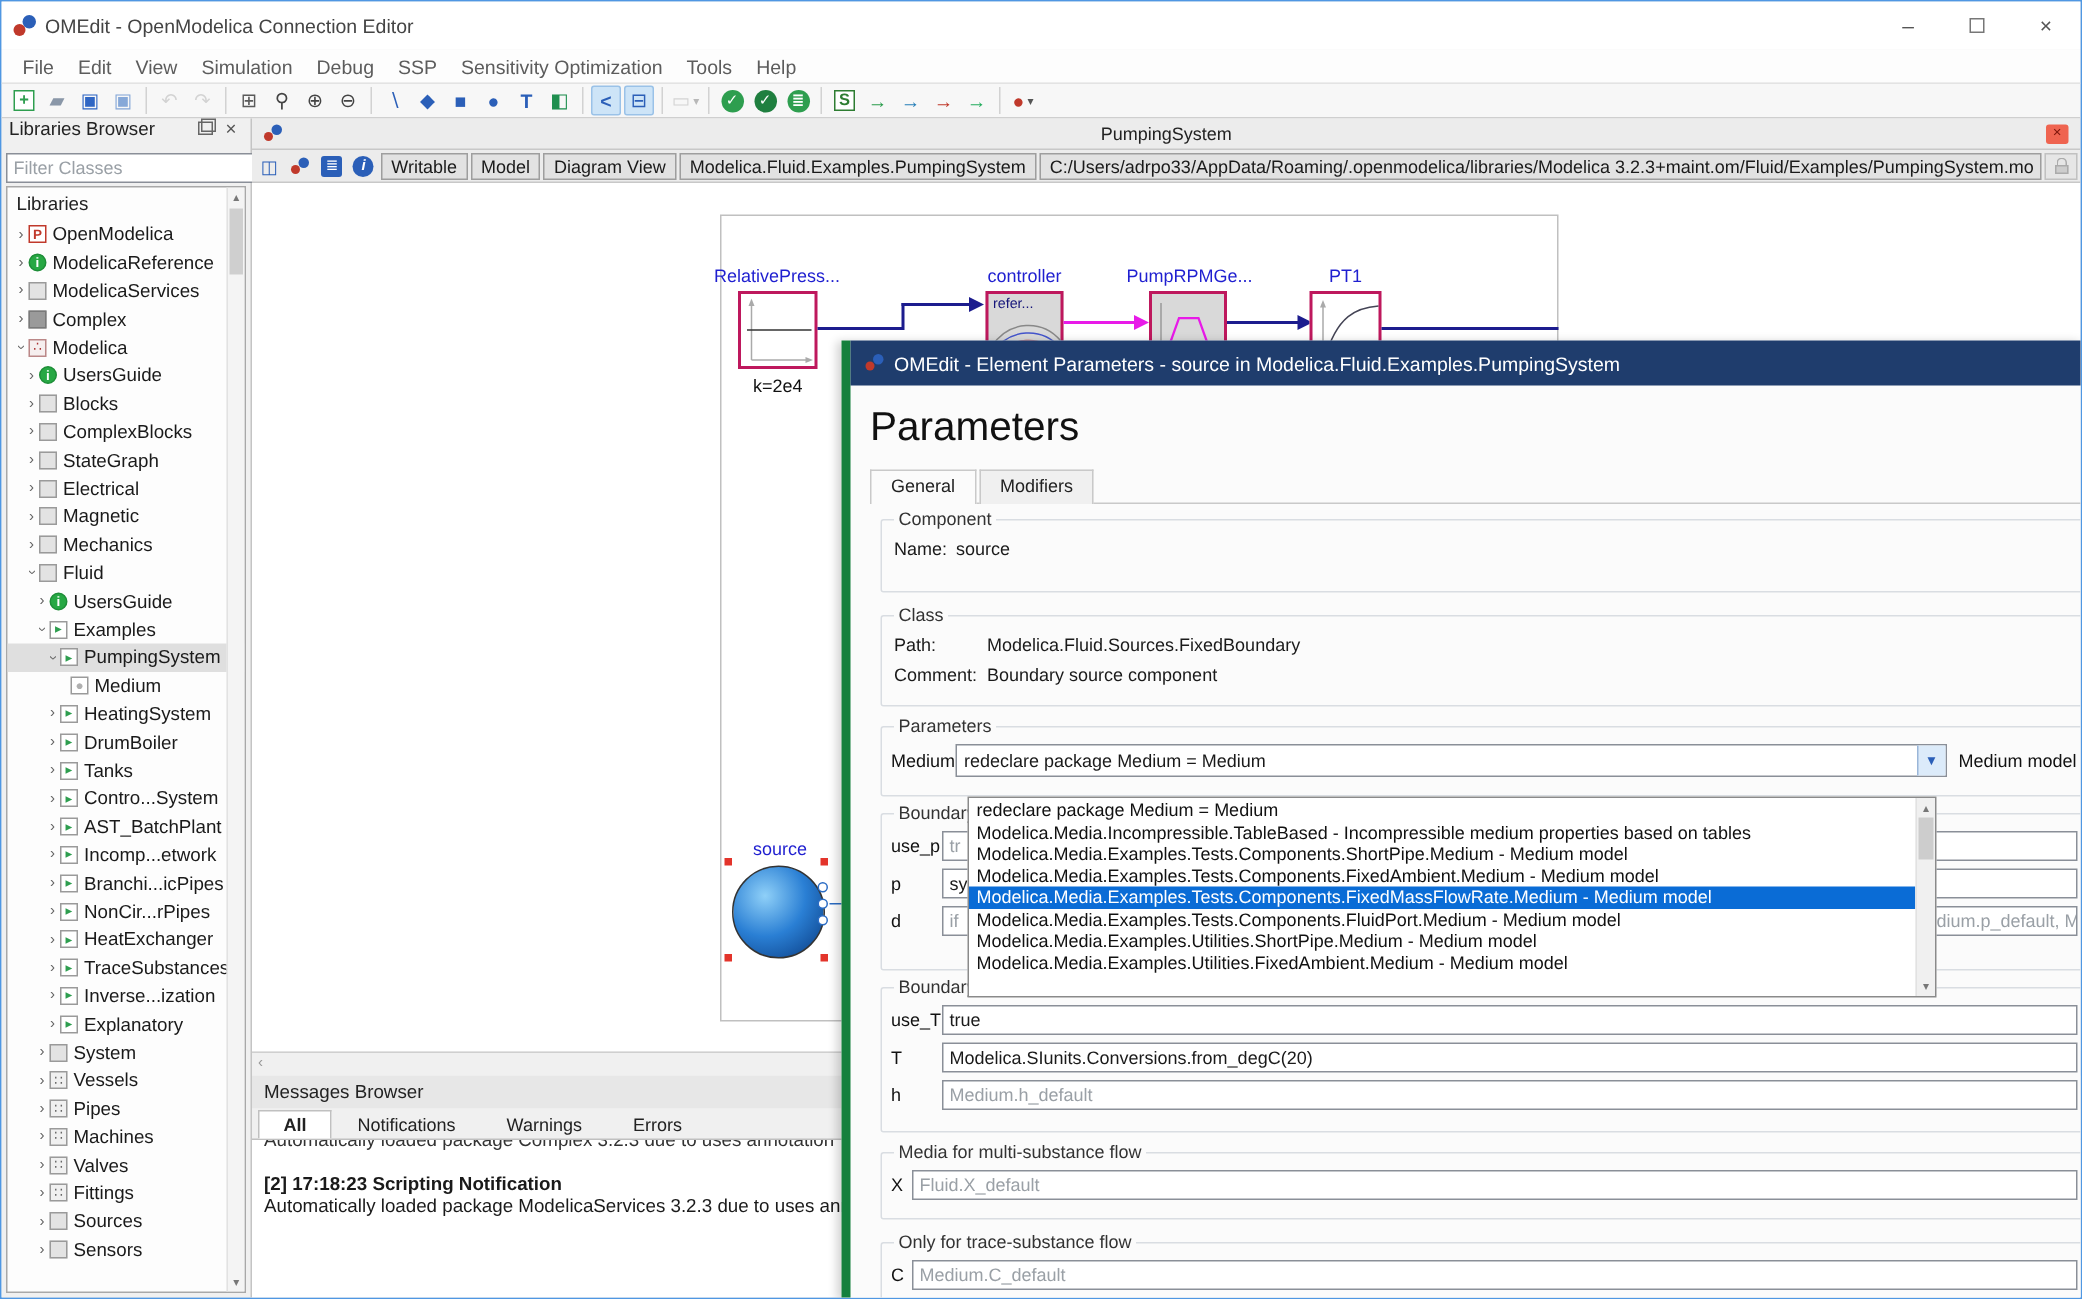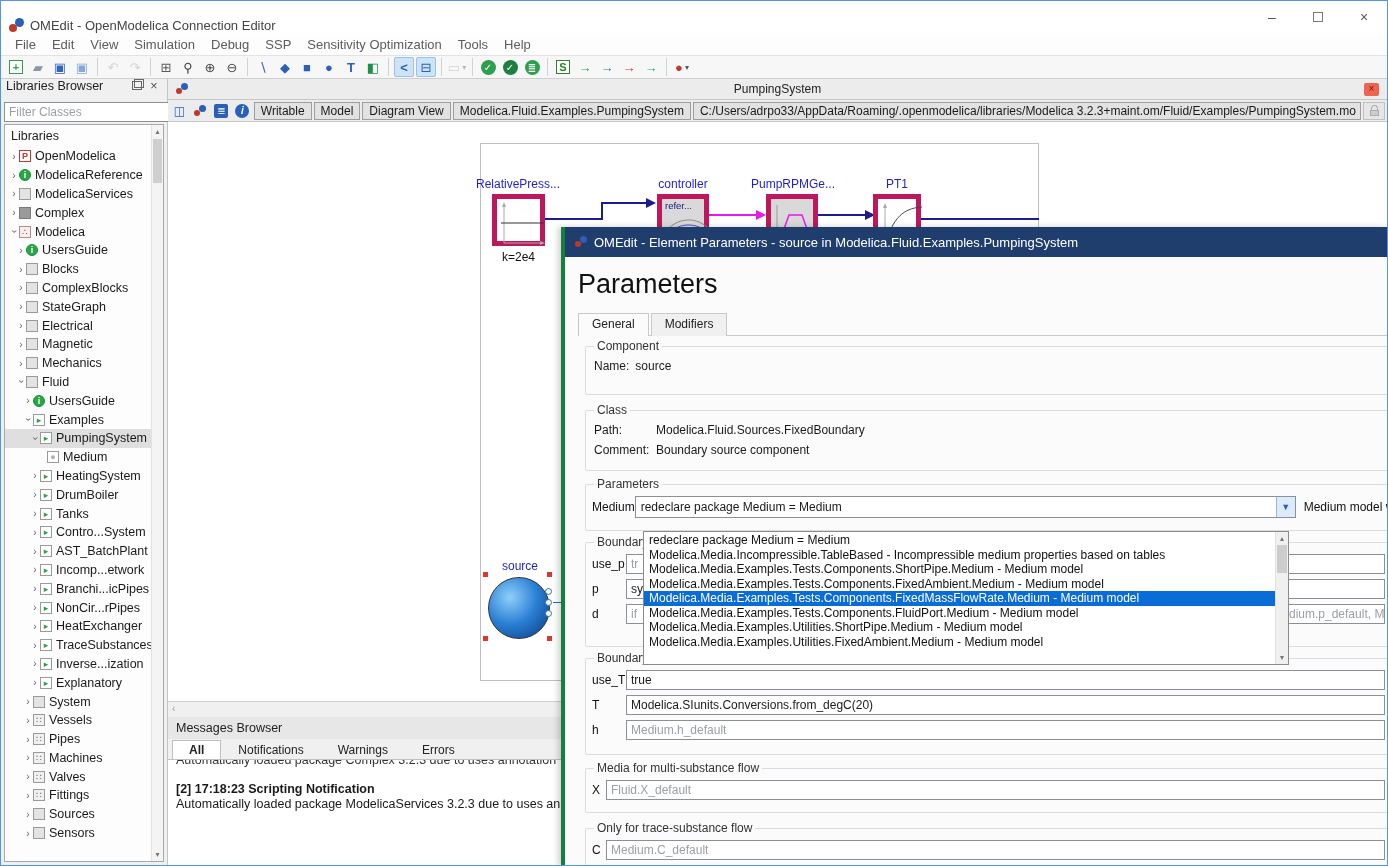--- a/index.html
+++ b/index.html
@@ -1,20 +1,20 @@
 <!DOCTYPE html>
 <html><head>
 <meta charset="utf-8">
 <style>
   *{box-sizing:border-box;margin:0;padding:0}
   html,body{background:#888}
   .win{position:relative;width:1388px;height:866px;margin:0 auto;border:1px solid #4f97e3;
        background:#f0f0f0;font-family:"Liberation Sans","DejaVu Sans",sans-serif;font-size:12px;color:#1a1a1a;overflow:hidden}
   
-  .titlebar{position:absolute;top:0;left:0;right:0;height:32px;background:#fff;display:flex;align-items:flex-end;padding-left:8px}
+  .titlebar{position:absolute;top:0;left:0;right:0;height:32px;background:#fff;display:flex;align-items:center;padding-left:8px}
   .title-text{margin-left:6px;font-size:13px;color:#444}
   .wctrls{margin-left:auto;display:flex;height:100%}
   .wbtn{width:46px;height:100%;display:flex;align-items:center;justify-content:center;color:#555;font-size:14px}
   .wbtn .maxbox{width:10px;height:10px;border:1px solid #777;display:inline-block}
   
   .omlogo{position:relative;width:15px;height:15px;display:inline-block;flex:0 0 auto}
   .omlogo::before{content:"";position:absolute;left:0;bottom:1px;width:8px;height:8px;border-radius:50%;background:#c0392b}
   .omlogo::after{content:"";position:absolute;right:0;top:0;width:9px;height:9px;border-radius:50%;background:#2b5fb8}
   .omlogo.sm{width:12px;height:12px}
   .omlogo.sm::before{width:6px;height:6px}
@@ -69,21 +69,21 @@
   .nav-seg{height:18px;border:1px solid #9e9e9e;background:#e2e2e2;display:flex;align-items:center;padding:0 6px;font-size:12px;white-space:nowrap;overflow:hidden;flex:0 0 auto}
   .nav-seg.path{flex:1 1 auto;min-width:0}
   .nav-lock{width:22px;height:18px;border:1px solid #9e9e9e;background:#e2e2e2;display:flex;flex-direction:column;align-items:center;justify-content:center;opacity:.55;flex:0 0 auto}
   .lock-shackle{width:7px;height:5px;border:1px solid #777;border-bottom:none;border-radius:4px 4px 0 0}
   .lock-body{width:9px;height:6px;background:#b5b5b5;border:1px solid #777}
   
   .canvas{flex:1;background:#fff;position:relative;overflow:hidden}
   .extent{position:absolute;border:1px solid #c0c0c0}
   .cmp-label{position:absolute;color:#1f1fd0;font-size:12px;text-align:center;white-space:nowrap}
   .cmp-sub{position:absolute;color:#111;font-size:12px;text-align:center}
-  .cmp-box{position:absolute;border:5px solid #be185d}
+  .cmp-box{position:absolute;border:2px solid #be185d}
   .cmp-box.gray{background:#d9d9d9}
   .cmp-box.white{background:#fff}
   .cmp-inner-label{position:absolute;top:1px;left:3px;font-size:9.5px;color:#15157a}
   .cline{position:absolute;background:#1c1c8e}
   .cline.mag{background:#e81ae8}
   .ahead{position:absolute;width:0;height:0;border-top:5px solid transparent;border-bottom:5px solid transparent;border-left:10px solid #1c1c8e}
   .ahead.mag{border-left-color:#e81ae8}
   .sphere{position:absolute;width:62px;height:62px;border-radius:50%;
           background:radial-gradient(circle at 35% 32%,#8fd0f8,#2a7fd4 48%,#0b3f86 95%);border:1px solid #333}
   .handle{position:absolute;width:5px;height:5px;background:#e3342b}
@@ -96,21 +96,21 @@
   .msg-tabs{height:21px;display:flex;align-items:flex-end;padding-left:4px;border-bottom:1px solid #c0c0c0;background:#f0f0f0}
   .msg-tab{padding:2px 16px;font-size:12px;color:#222;border:1px solid transparent;border-bottom:none}
   .msg-tab.on{background:#fff;border-color:#c0c0c0;font-weight:bold}
   .msg-body{flex:1;background:#fff;padding:0 8px;overflow:hidden;font-size:12.5px}
   .msg-clip{height:7px;overflow:hidden}
   .msg-clip span{display:block;margin-top:-7px;white-space:nowrap;color:#333}
   .msg-entry-h{font-weight:bold;margin-top:15px;white-space:nowrap}
   .msg-entry-b{white-space:nowrap;margin-top:1px}
   
   .dialog{position:absolute;left:560px;top:226px;width:828px;height:640px;z-index:20;background:#fbfbfb;
-          border-left:4px solid #15803d;box-shadow:-3px 0 6px rgba(0,0,0,.18)}
+          border-left:6px solid #15803d;box-shadow:-3px 0 6px rgba(0,0,0,.18)}
   .dlg-title{height:30px;background:#1f3d6d;color:#fff;display:flex;align-items:center;gap:7px;padding-left:10px;font-size:13px}
   .dlg-body{position:relative;height:610px;overflow:hidden}
   .dlg-heading{position:absolute;left:13px;top:12px;font-size:27px;font-weight:400;color:#111}
   .dlg-tabs{position:absolute;left:13px;top:56px;height:23px;display:flex;z-index:2}
   .dlg-tab{padding:3px 13px;font-size:12px;border:1px solid #c9c9c9;border-bottom:none;background:#f0f0f0;margin-right:2px;color:#222}
   .dlg-tab.on{background:#fbfbfb;height:23px}
   .pane-line{position:absolute;left:13px;right:0;top:78px;border-top:1px solid #c9c9c9}
   .dlg-group{position:absolute;left:20px;right:-3px;border:1px solid #d9dde2;border-radius:2px;padding:0 6px}
   .dlg-group legend{font-size:12px;color:#333;padding:0 3px;margin-left:2px}
   .frow{display:flex;align-items:center;margin-top:5px}

